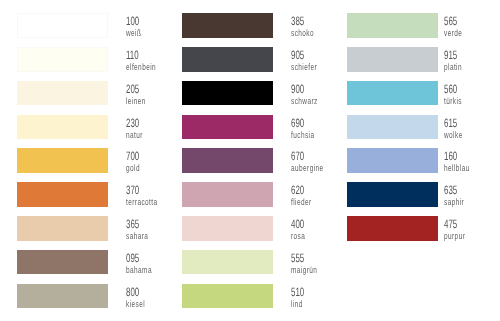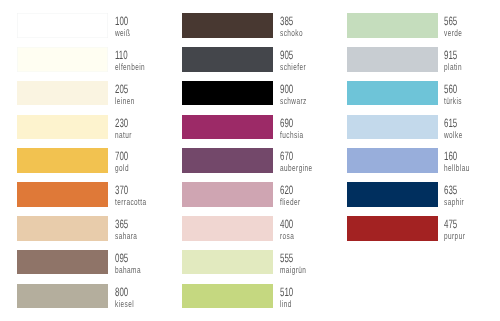--- a/index.html
+++ b/index.html
@@ -22,21 +22,21 @@
   .entry:nth-child(4){top:114.63px;}
   .entry:nth-child(5){top:148.44px;}
   .entry:nth-child(6){top:182.25px;}
   .entry:nth-child(7){top:216.06px;}
   .entry:nth-child(8){top:249.87px;}
   .entry:nth-child(9){top:283.68px;}
 
   .chip{position:absolute;left:0;top:0;width:91px;height:24.5px;}
   .col2 .chip,.col3 .chip{width:90.5px;}
 
-  .lbl{position:absolute;left:98px;top:0;width:60px;height:24.5px;
+  .lbl{position:absolute;left:109px;top:0;width:60px;height:24.5px;
        will-change:transform;}
   .col3 .lbl{left:96.7px;}
 
   .code{position:absolute;left:0;top:2px;
         font-size:12.1px;line-height:12.1px;color:#555555;
         transform:scaleX(0.655);transform-origin:0 0;white-space:nowrap;}
   .name{position:absolute;left:0;top:15.8px;
         font-size:9.25px;line-height:9.25px;color:#636363;letter-spacing:0.6px;
         transform:scaleX(0.70);transform-origin:0 0;white-space:nowrap;}
 </style>

